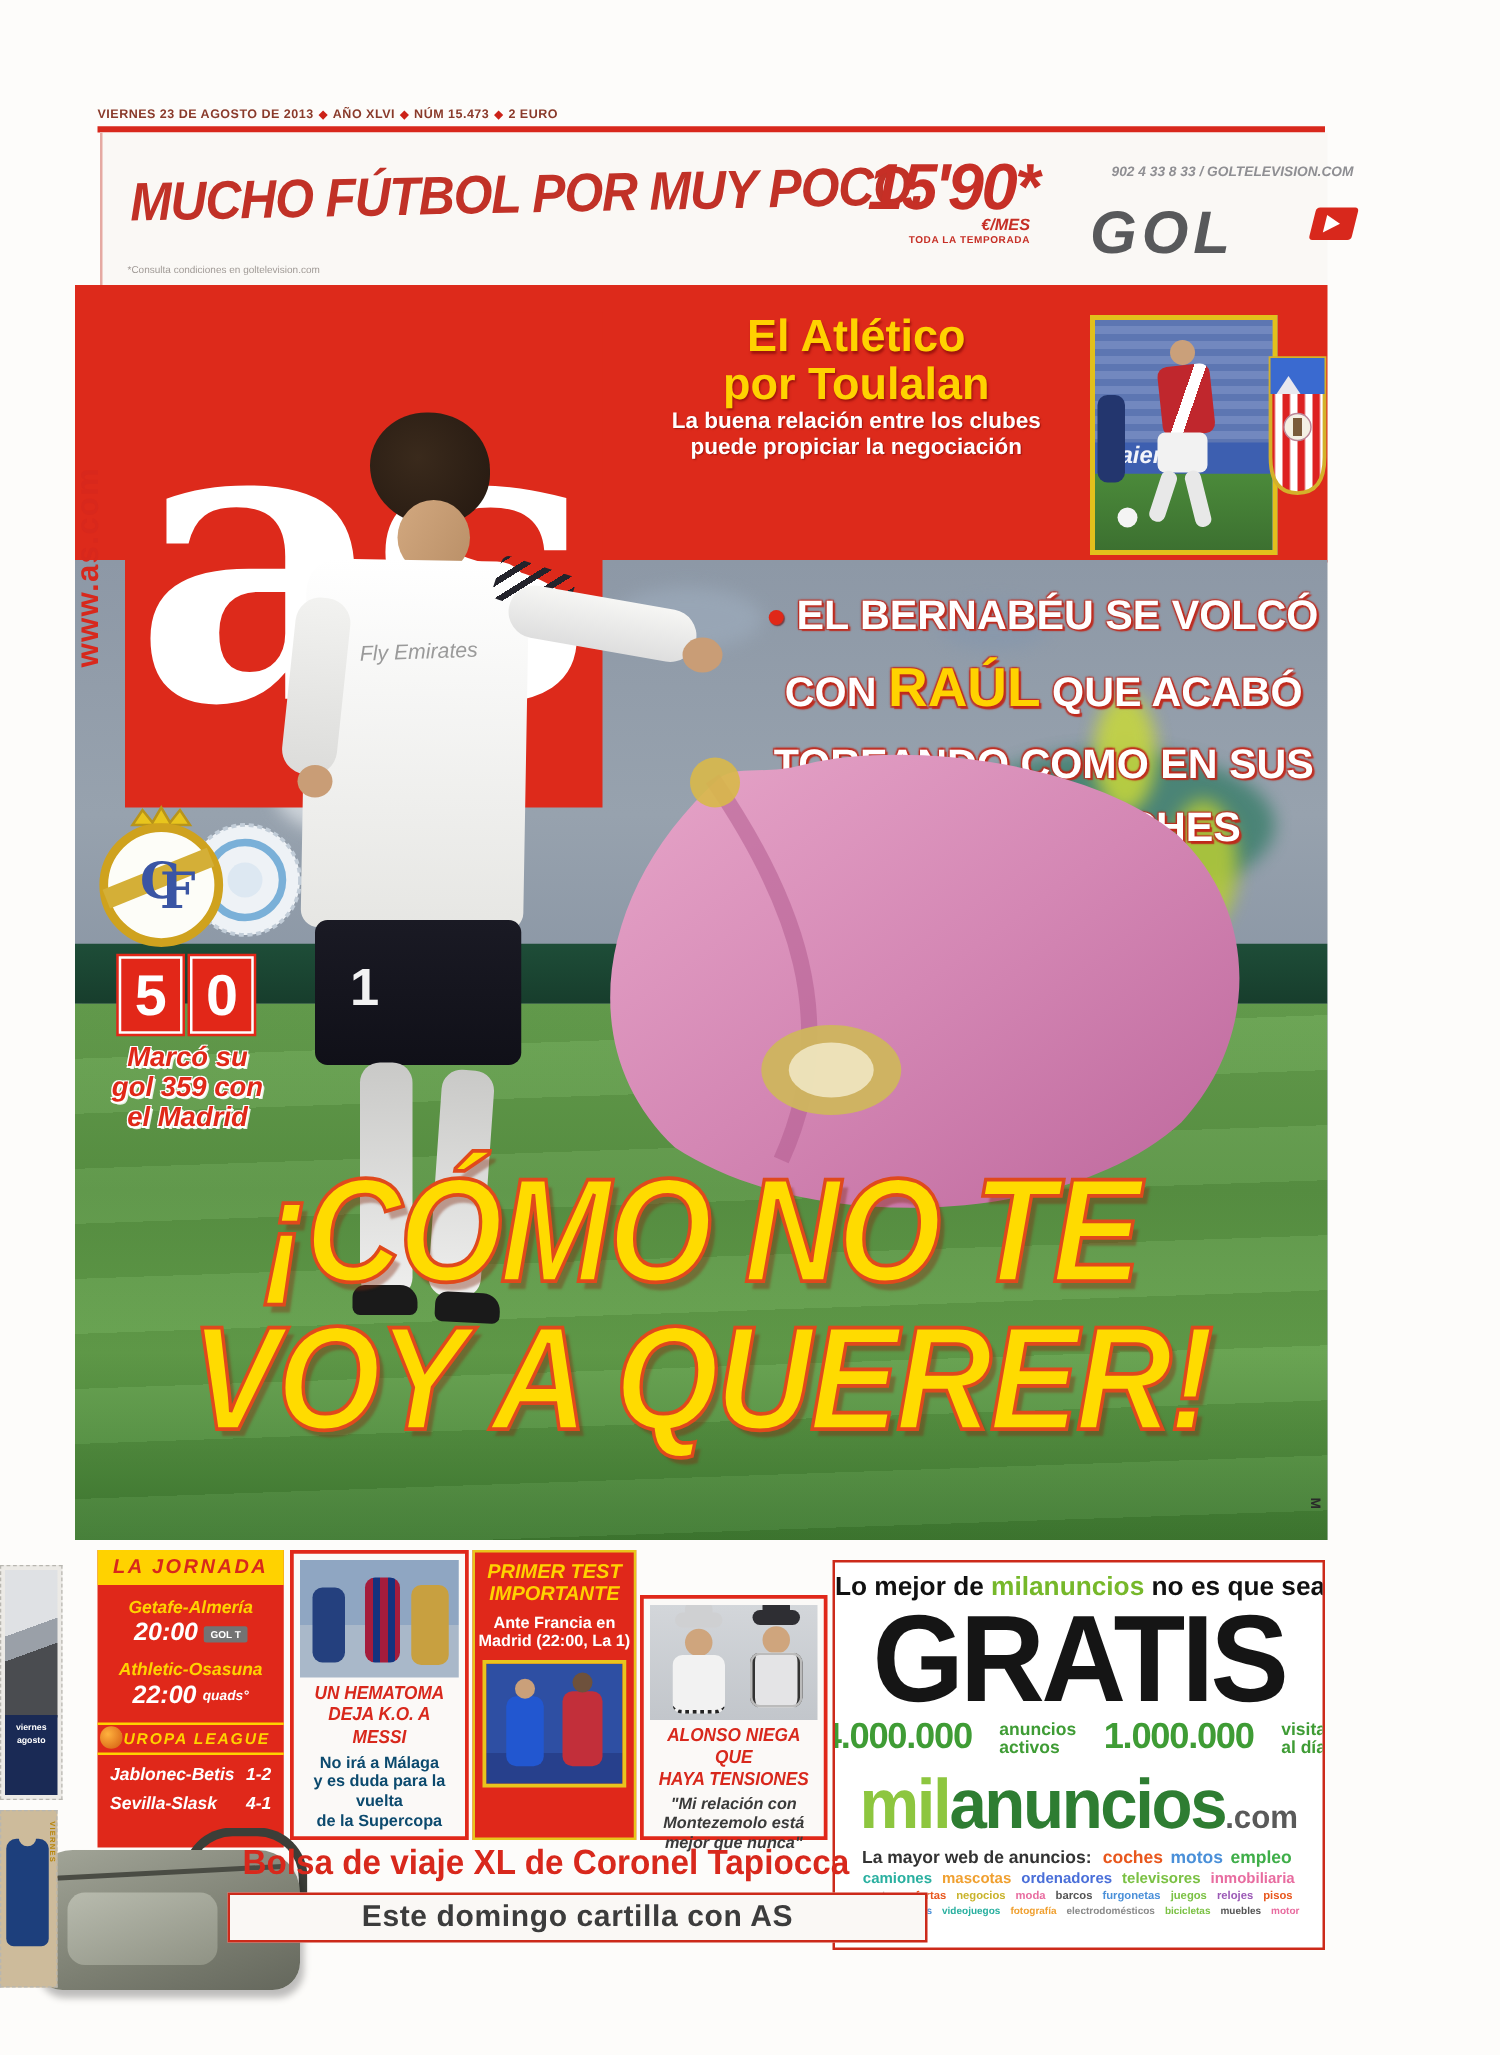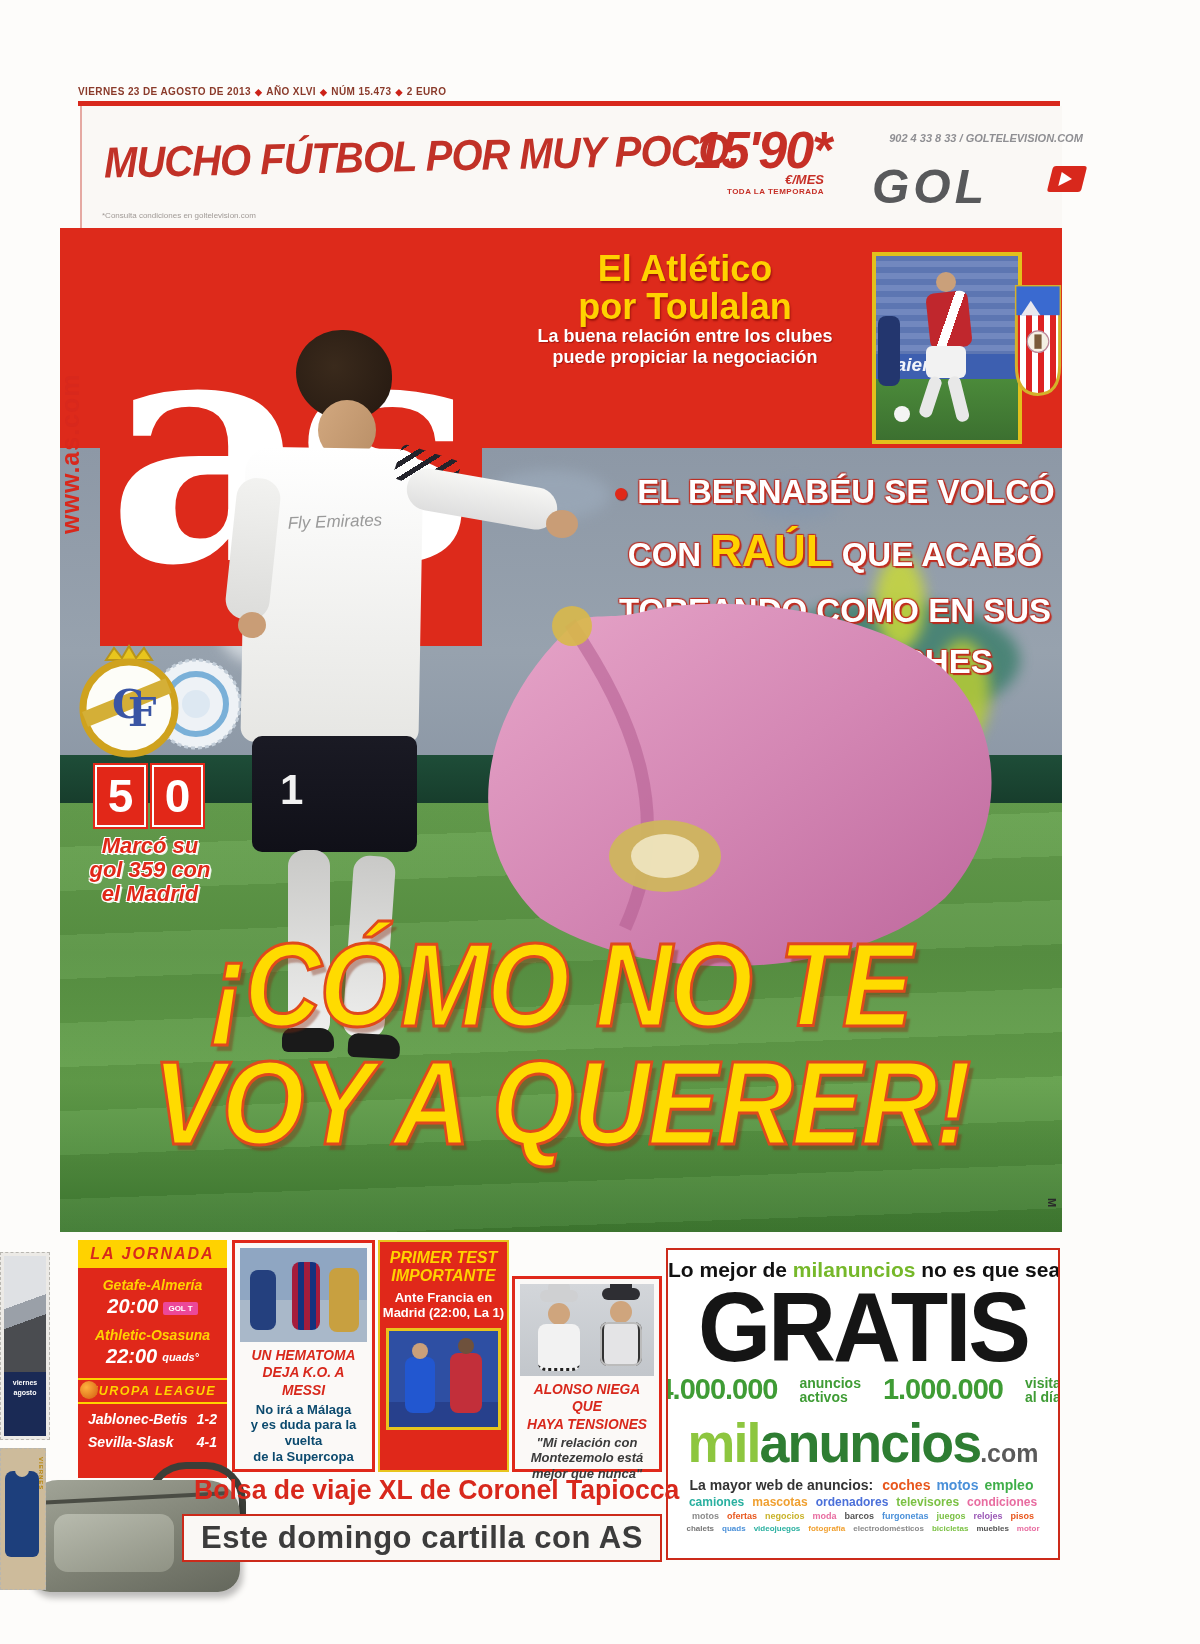--- a/index.html
+++ b/index.html
@@ -115,21 +115,21 @@
   .hl{font-size:118px;font-weight:bold;font-style:italic;line-height:1.0;color:#ffdb00;
       transform:scaleX(.9);letter-spacing:-2px;
       -webkit-text-stroke:3px #e0491c;
       text-shadow:5px 6px 2px rgba(130,42,18,.4);}
   
   
   #jornada{left:78px;top:1240px;width:149px;height:238px;background:#e0281a;text-align:center;z-index:2;}
   #jor-title{background:#ffd200;color:#d8281c;font-size:16px;font-weight:bold;font-style:italic;letter-spacing:2px;padding:5px 0;}
   .jor-match{color:#ffd200;font-size:14px;font-weight:bold;font-style:italic;margin-top:9px;}
   .jor-time{color:#fff;font-size:20px;font-weight:bold;font-style:italic;margin-top:2px;}
-  .chip{display:inline-block;background:#ec4899;color:#fff;font-size:8px;font-weight:bold;padding:2px 5px;border-radius:2px;margin-left:5px;vertical-align:2px;font-style:normal;}
+  .chip{display:inline-block;background:#737373;color:#fff;font-size:8px;font-weight:bold;padding:2px 5px;border-radius:2px;margin-left:5px;vertical-align:2px;font-style:normal;}
   .chip.light{background:transparent;font-size:11px;font-style:italic;padding:0;}
   #jor-sub{margin-top:10px;border-top:2px solid #ffd200;border-bottom:2px solid #ffd200;color:#ffd200;
            font-size:12.5px;font-weight:bold;font-style:italic;letter-spacing:1.5px;padding:4px 0;position:relative;}
   #el-icon{position:absolute;left:2px;top:1px;width:18px;height:18px;border-radius:50%;background:radial-gradient(circle at 35% 35%,#ffb23e,#d2590f);}
   .jor-res{display:flex;justify-content:space-between;padding:0 10px;color:#fff;font-size:14px;font-weight:bold;font-style:italic;margin-top:7px;}
 
   #messibox{left:232px;top:1240px;width:143px;height:232px;background:#fbf9f7;border:3px solid #e0281a;box-sizing:border-box;text-align:center;z-index:2;}
   #messi-photo{margin:5px auto 4px;width:127px;height:94px;position:relative;overflow:hidden;background:linear-gradient(180deg,#8fa6c2 0 55%,#a9b8c9 55% 100%);}
   #mf-staff{position:absolute;left:10px;top:22px;width:26px;height:60px;background:#24407e;border-radius:8px;}
   #mf-barca{position:absolute;left:52px;top:14px;width:28px;height:68px;background:repeating-linear-gradient(90deg,#a51c3c 0 6px,#14327e 6px 12px);border-radius:8px;}
@@ -178,21 +178,21 @@
   #ml-tagline span{margin:0 3px;}
   .ml-row{font-weight:bold;margin-top:3px;line-height:1.1;}
   .ml-row span{margin:0 4px;}
   #ml-row1{font-size:12px;}
   #ml-row2{font-size:9px;}
   #ml-row3{font-size:8px;}
 
   
   #promo1{left:182px;top:1474px;width:480px;text-align:center;color:#d8281c;font-size:28px;font-weight:bold;
           transform:scaleX(.95);white-space:nowrap;z-index:3;}
-  #promo2{left:182px;top:1514px;width:480px;text-align:center;color:#3c3c3c;font-size:31px;font-weight:bold;
+  #promo2{left:182px;top:1514px;width:560px;text-align:center;color:#3c3c3c;font-size:24px;font-weight:bold;
           border:2px solid #cc2a1a;background:#faf8f5;padding:4px 0;box-sizing:border-box;letter-spacing:.5px;z-index:3;}
 
   
   #bag{left:28px;top:1462px;width:220px;height:140px;z-index:2;}
   #bag-body{position:absolute;left:0;top:18px;width:212px;height:112px;background:linear-gradient(160deg,#a3a699,#7c7f72 60%,#64675c);border-radius:30px 34px 22px 22px;box-shadow:3px 6px 6px rgba(0,0,0,.25);}
   #bag-pocket{position:absolute;left:26px;top:52px;width:120px;height:58px;background:linear-gradient(160deg,#b8bbae,#8f9284);border-radius:14px;}
   #bag-strap{position:absolute;left:118px;top:0;width:86px;height:60px;border:7px solid #3c3e38;border-bottom:none;border-radius:40px 40px 0 0;}
   #bag-zip{position:absolute;left:10px;top:34px;width:190px;height:4px;background:#4a4c44;border-radius:2px;transform:rotate(-3deg);}
 
   
@@ -429,21 +429,21 @@
     <div id="ml-stats">
       <span class="ml-num">4.000.000</span>
       <span class="ml-lab"><span>anuncios</span><br><span>activos</span></span>
       <span class="ml-num">1.000.000</span>
       <span class="ml-lab"><span>visitas</span><br><span>al día</span></span>
     </div>
     <div id="ml-logo">
       <span id="ml-mil">mil</span><span id="ml-anun">anuncios</span><span id="ml-com">.com</span>
     </div>
     <div id="ml-tagline"><span>La mayor web de anuncios:</span><span><span style="color: rgb(232, 87, 29);">coches</span><span style="color: rgb(74, 144, 217);">motos</span><span style="color: rgb(63, 174, 73);">empleo</span></span></div>
-    <div class="ml-row" id="ml-row1"><span style="color: rgb(42, 176, 160);">camiones</span><span style="color: rgb(240, 160, 48);">mascotas</span><span style="color: rgb(74, 111, 217);">ordenadores</span><span style="color: rgb(123, 193, 68);">televisores</span><span style="color: rgb(232, 108, 160);">condiciones</span></div>
+    <div class="ml-row" id="ml-row1"><span style="color: rgb(42, 176, 160);">camiones</span><span style="color: rgb(240, 160, 48);">mascotas</span><span style="color: rgb(74, 111, 217);">ordenadores</span><span style="color: rgb(123, 193, 68);">televisores</span><span style="color: rgb(232, 108, 160);">inmobiliaria</span></div>
     <div class="ml-row" id="ml-row2"><span style="color: rgb(138, 138, 138);">motos</span><span style="color: rgb(232, 87, 29);">ofertas</span><span style="color: rgb(201, 179, 42);">negocios</span><span style="color: rgb(232, 108, 160);">moda</span><span style="color: rgb(85, 85, 85);">barcos</span><span style="color: rgb(74, 144, 217);">furgonetas</span><span style="color: rgb(123, 193, 68);">juegos</span><span style="color: rgb(155, 89, 182);">relojes</span><span style="color: rgb(232, 87, 29);">pisos</span></div>
     <div class="ml-row" id="ml-row3"><span style="color: rgb(119, 119, 119);">chalets</span><span style="color: rgb(74, 144, 217);">quads</span><span style="color: rgb(42, 176, 160);">videojuegos</span><span style="color: rgb(240, 160, 48);">fotografía</span><span style="color: rgb(138, 138, 138);">electrodomésticos</span><span style="color: rgb(123, 193, 68);">bicicletas</span><span style="color: rgb(85, 85, 85);">muebles</span><span style="color: rgb(232, 108, 160);">motor</span></div>
   </div>
 
   <div class="abs" id="bag">
     <div id="bag-strap"></div>
     <div id="bag-body"></div>
     <div id="bag-pocket"></div>
     <div id="bag-zip"></div>
   </div>

